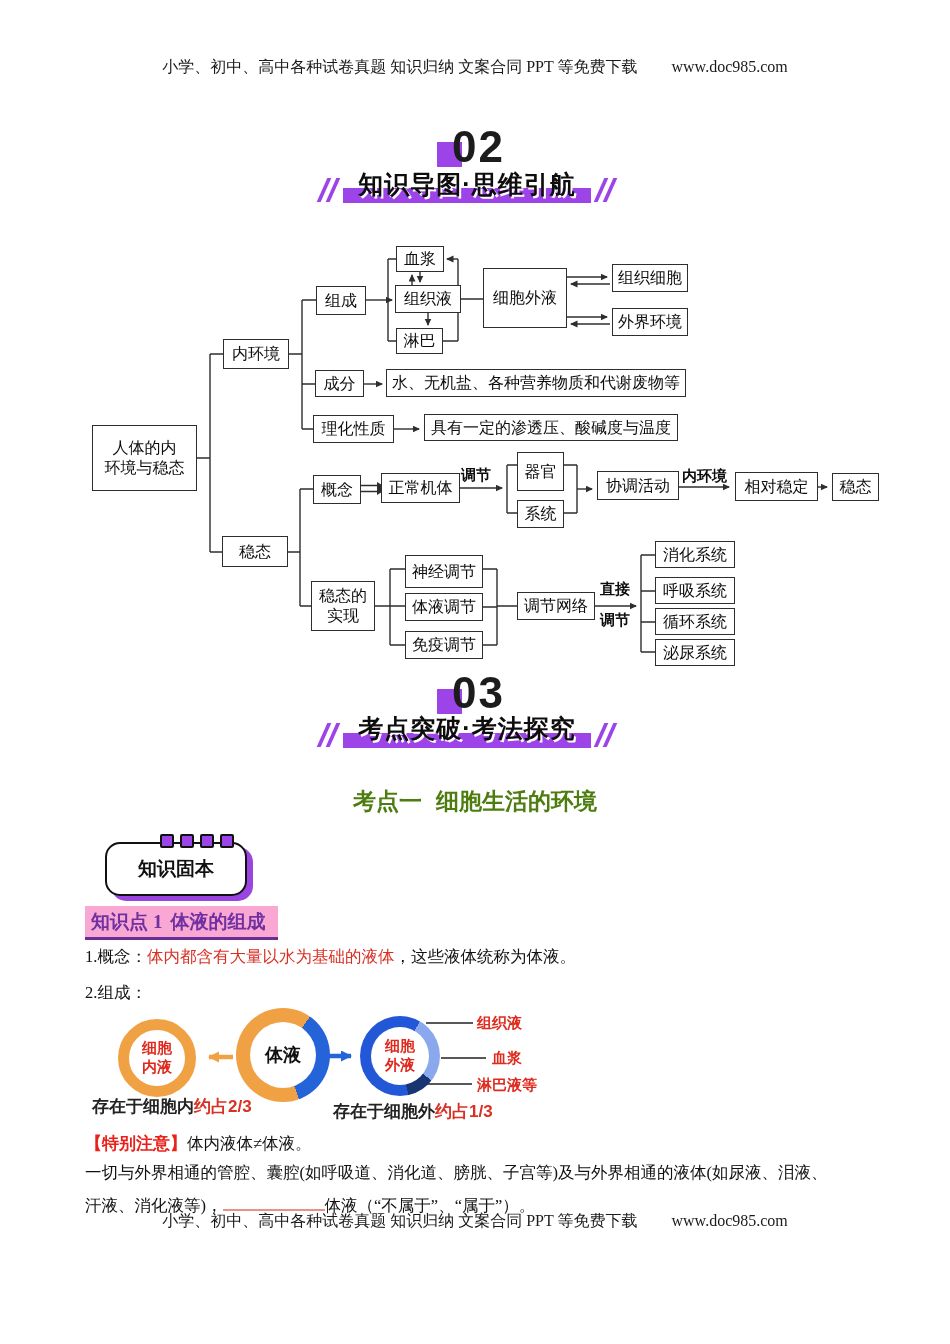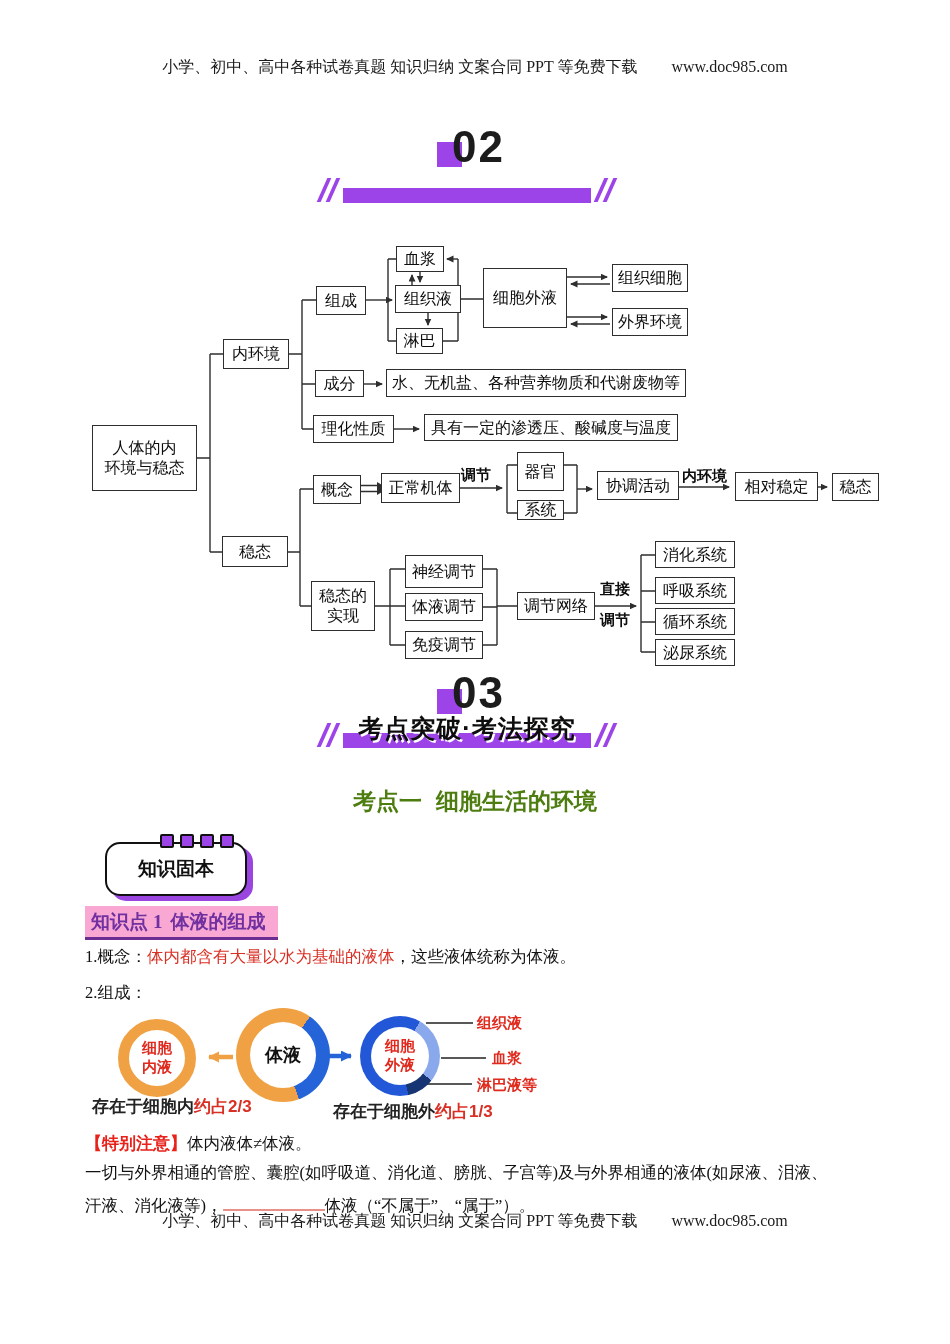--- a/index.html
+++ b/index.html
@@ -69,20 +69,21 @@
 
 <div class="page">
 
   <div class="pageline" style="top:57px;">
     <span>小学、初中、高中各种试卷真题 知识归纳 文案合同 PPT 等免费下载</span><span class="url">www.doc985.com</span>
   </div>
 
   <div class="sq" style="left:437px;top:142px;"></div>
   <div class="secnum" style="left:452px;top:125px;">02</div>
   <div class="secbar" style="left:343px;top:188px;width:248px;"></div>
+  <div class="sectitle" style="left:343px;top:168px;width:248px;">知识导图·思维引航</div>
   <div class="slashes" style="left:322px;top:178px;">
       <i></i>
       <i></i>
     </div>
   <div class="slashes" style="left:599px;top:178px;">
       <i></i>
       <i></i>
     </div>
 
   <svg class="overlay" width="950" height="1344" viewBox="0 0 950 1344">
@@ -146,21 +147,21 @@
   <div class="node" style="left:612px;top:264px;width:76px;height:28px">组织细胞</div>
   <div class="node" style="left:612px;top:308px;width:76px;height:28px">外界环境</div>
   <div class="node" style="left:315px;top:370px;width:49px;height:27px">成分</div>
   <div class="node" style="left:386px;top:369px;width:300px;height:28px">水、无机盐、各种营养物质和代谢废物等</div>
   <div class="node" style="left:313px;top:415px;width:81px;height:28px">理化性质</div>
   <div class="node" style="left:424px;top:414px;width:254px;height:27px">具有一定的渗透压、酸碱度与温度</div>
   <div class="node" style="left:222px;top:536px;width:66px;height:31px">稳态</div>
   <div class="node" style="left:313px;top:475px;width:48px;height:29px">概念</div>
   <div class="node" style="left:381px;top:473px;width:79px;height:30px">正常机体</div>
   <div class="node" style="left:517px;top:452px;width:47px;height:39px">器官</div>
-  <div class="node" style="left:517px;top:500px;width:47px;height:20px">系统</div>
+  <div class="node" style="left:517px;top:500px;width:47px;height:28px">系统</div>
   <div class="node" style="left:597px;top:471px;width:82px;height:29px">协调活动</div>
   <div class="node" style="left:735px;top:472px;width:83px;height:29px">相对稳定</div>
   <div class="node" style="left:832px;top:473px;width:47px;height:28px">稳态</div>
   <div class="node" style="left:311px;top:581px;width:64px;height:50px">稳态的
 实现</div>
   <div class="node" style="left:405px;top:555px;width:78px;height:33px">神经调节</div>
   <div class="node" style="left:405px;top:593px;width:78px;height:28px">体液调节</div>
   <div class="node" style="left:405px;top:631px;width:78px;height:28px">免疫调节</div>
   <div class="node" style="left:517px;top:592px;width:78px;height:28px">调节网络</div>
   <div class="node" style="left:655px;top:541px;width:80px;height:27px">消化系统</div>

